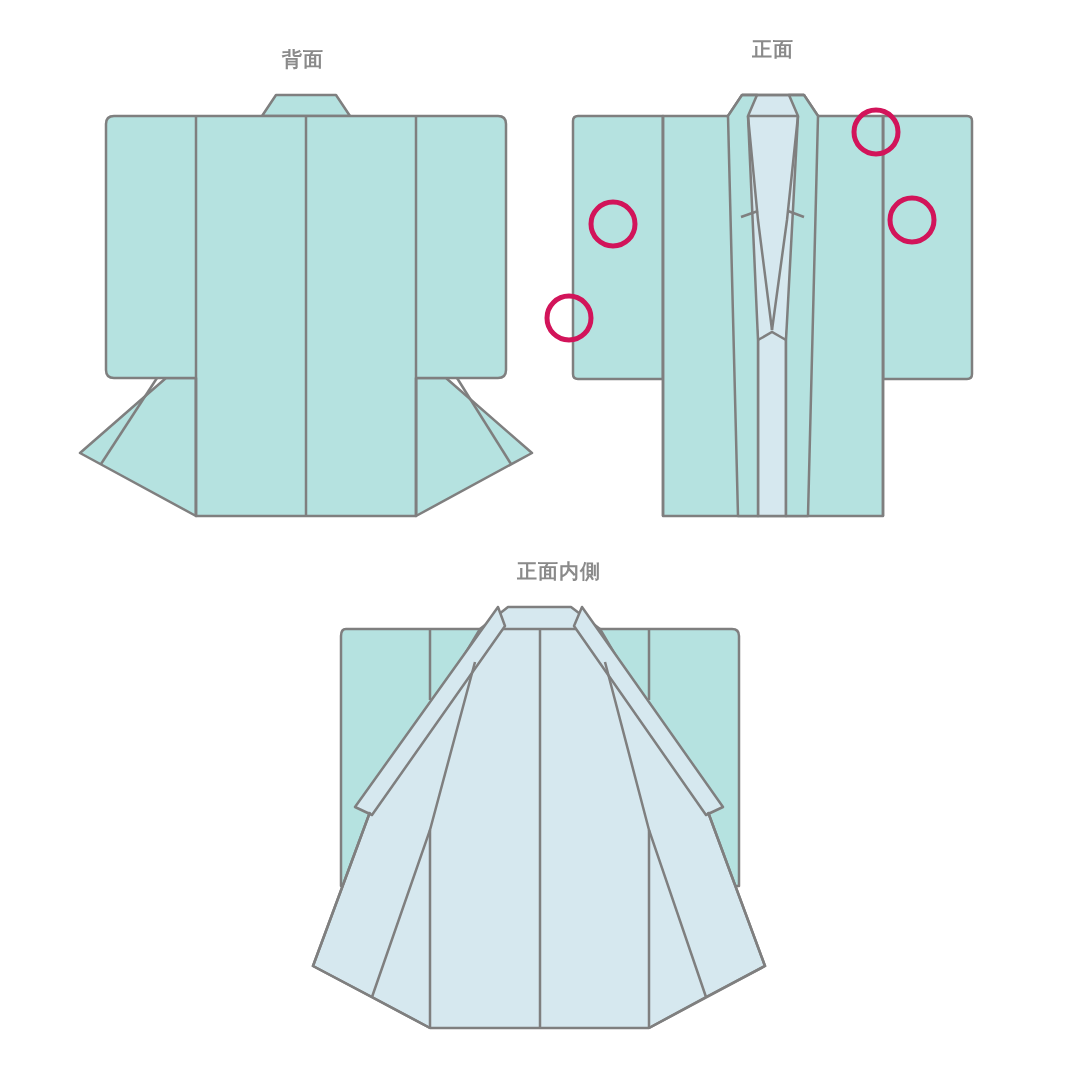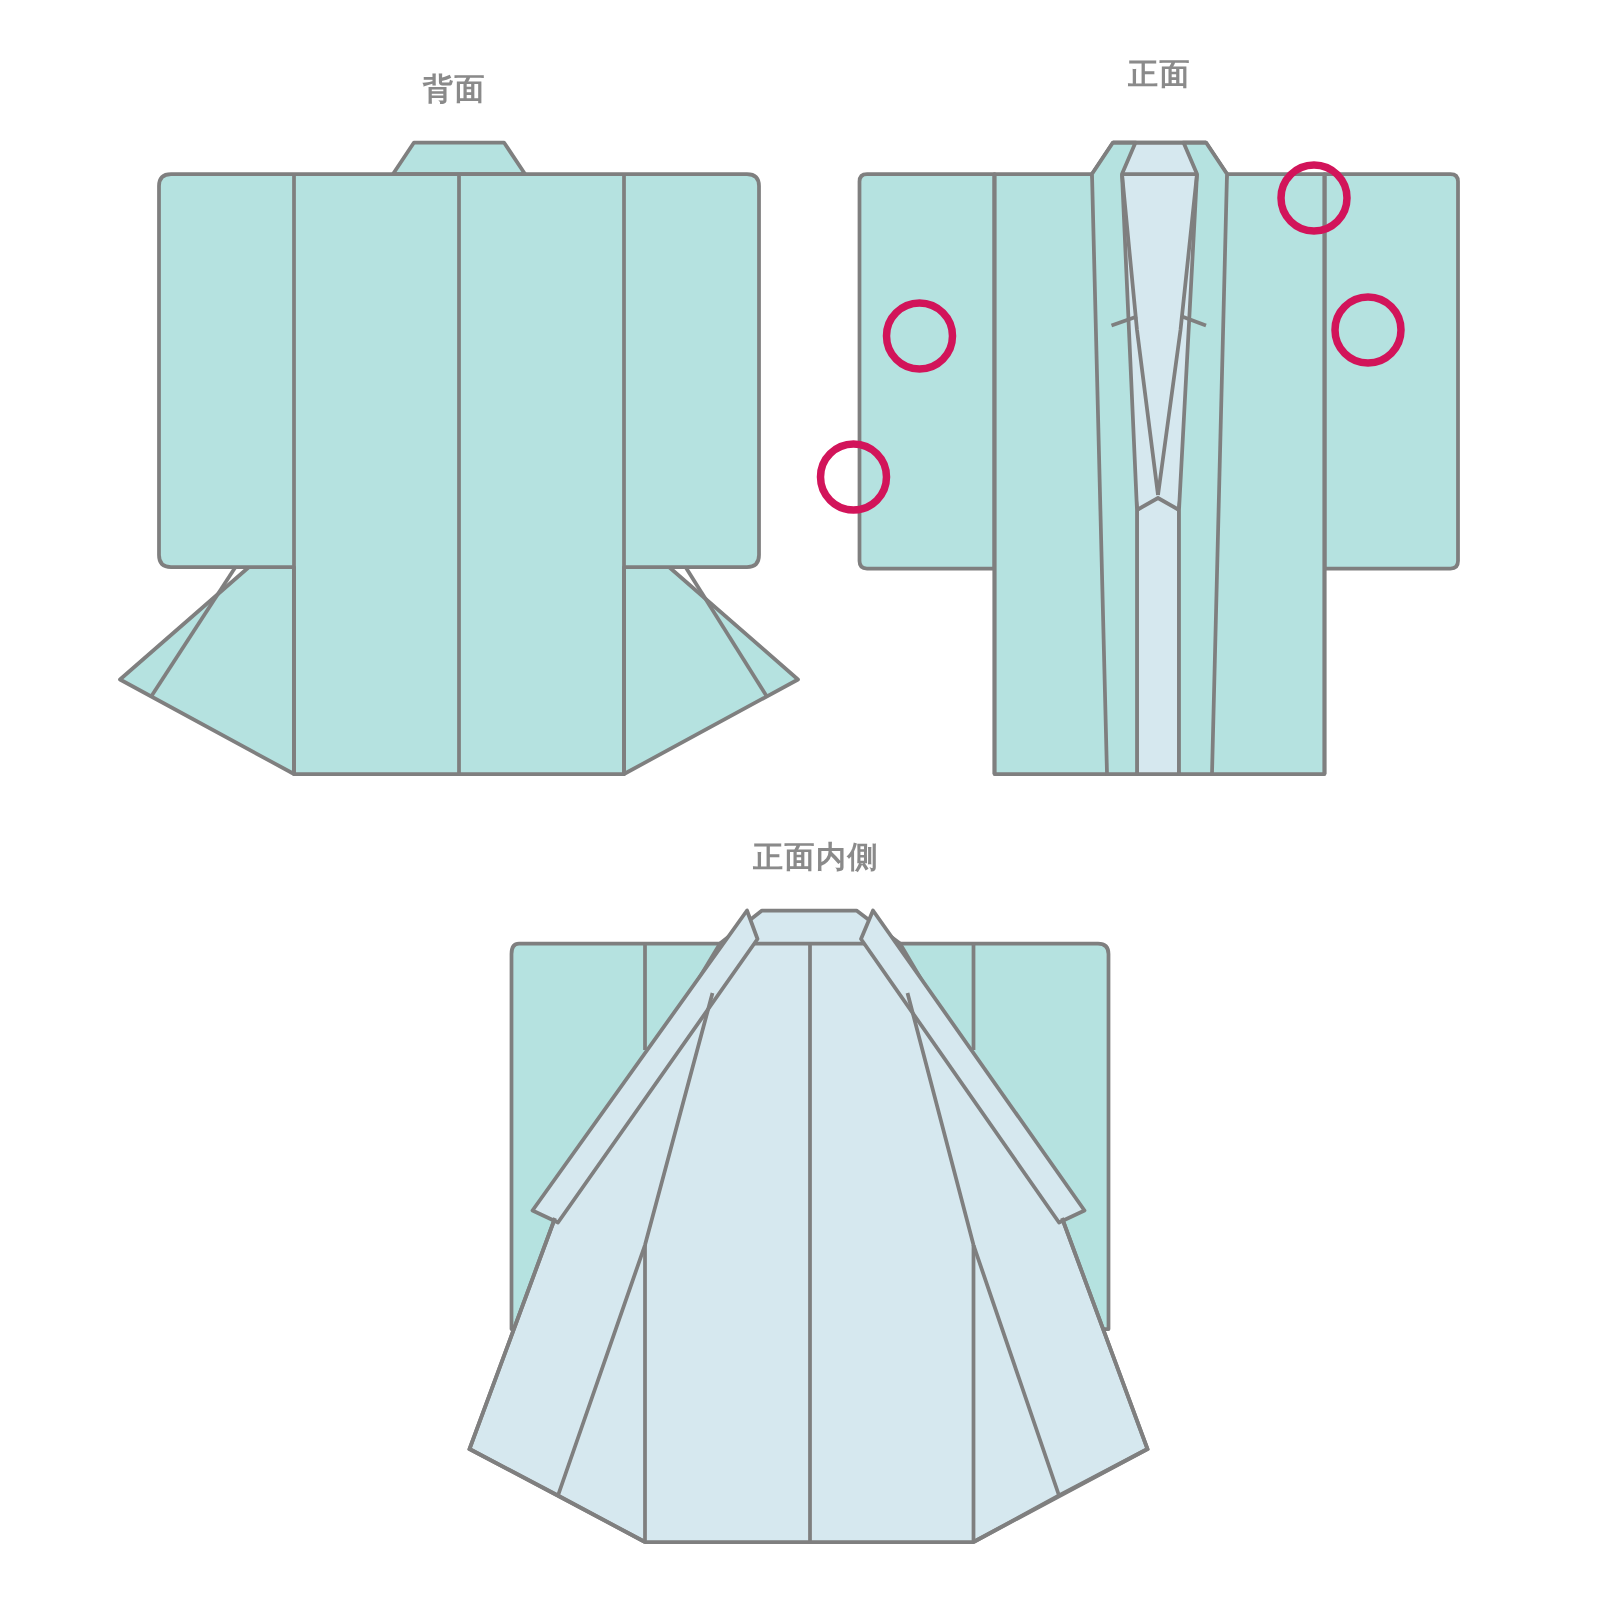--- a/index.html
+++ b/index.html
@@ -9,21 +9,21 @@
   .outer { fill:#b5e2e0; stroke:#7f7f7f; stroke-width:2.5; stroke-linejoin:round; }
   .inner { fill:#d6e8ef; stroke:#7f7f7f; stroke-width:2.5; stroke-linejoin:round; }
   .line { fill:none; stroke:#7f7f7f; stroke-width:2.5; }
   .mark { fill:none; stroke:#d2145a; stroke-width:5; }
 </style>
 </head>
 <body>
 
 <div class="label" style="left:303px; top:46px;">背面</div>
 <div class="label" style="left:773px; top:36px;">正面</div>
-<div class="label" style="left:544px; top:558px;">正面内側</div>
+<div class="label" style="left:559px; top:558px;">正面内側</div>
 
 <svg width="1080" height="1080" viewBox="0 0 1080 1080">
 
   <g>
 
     <polygon class="outer" points="262,116 276,95 336,95 350,116"></polygon>
 
     <polygon class="outer" points="166,378 80,453 196,516 196,378"></polygon>
     <line class="line" x1="157" y1="378" x2="101" y2="464"></line>
 

